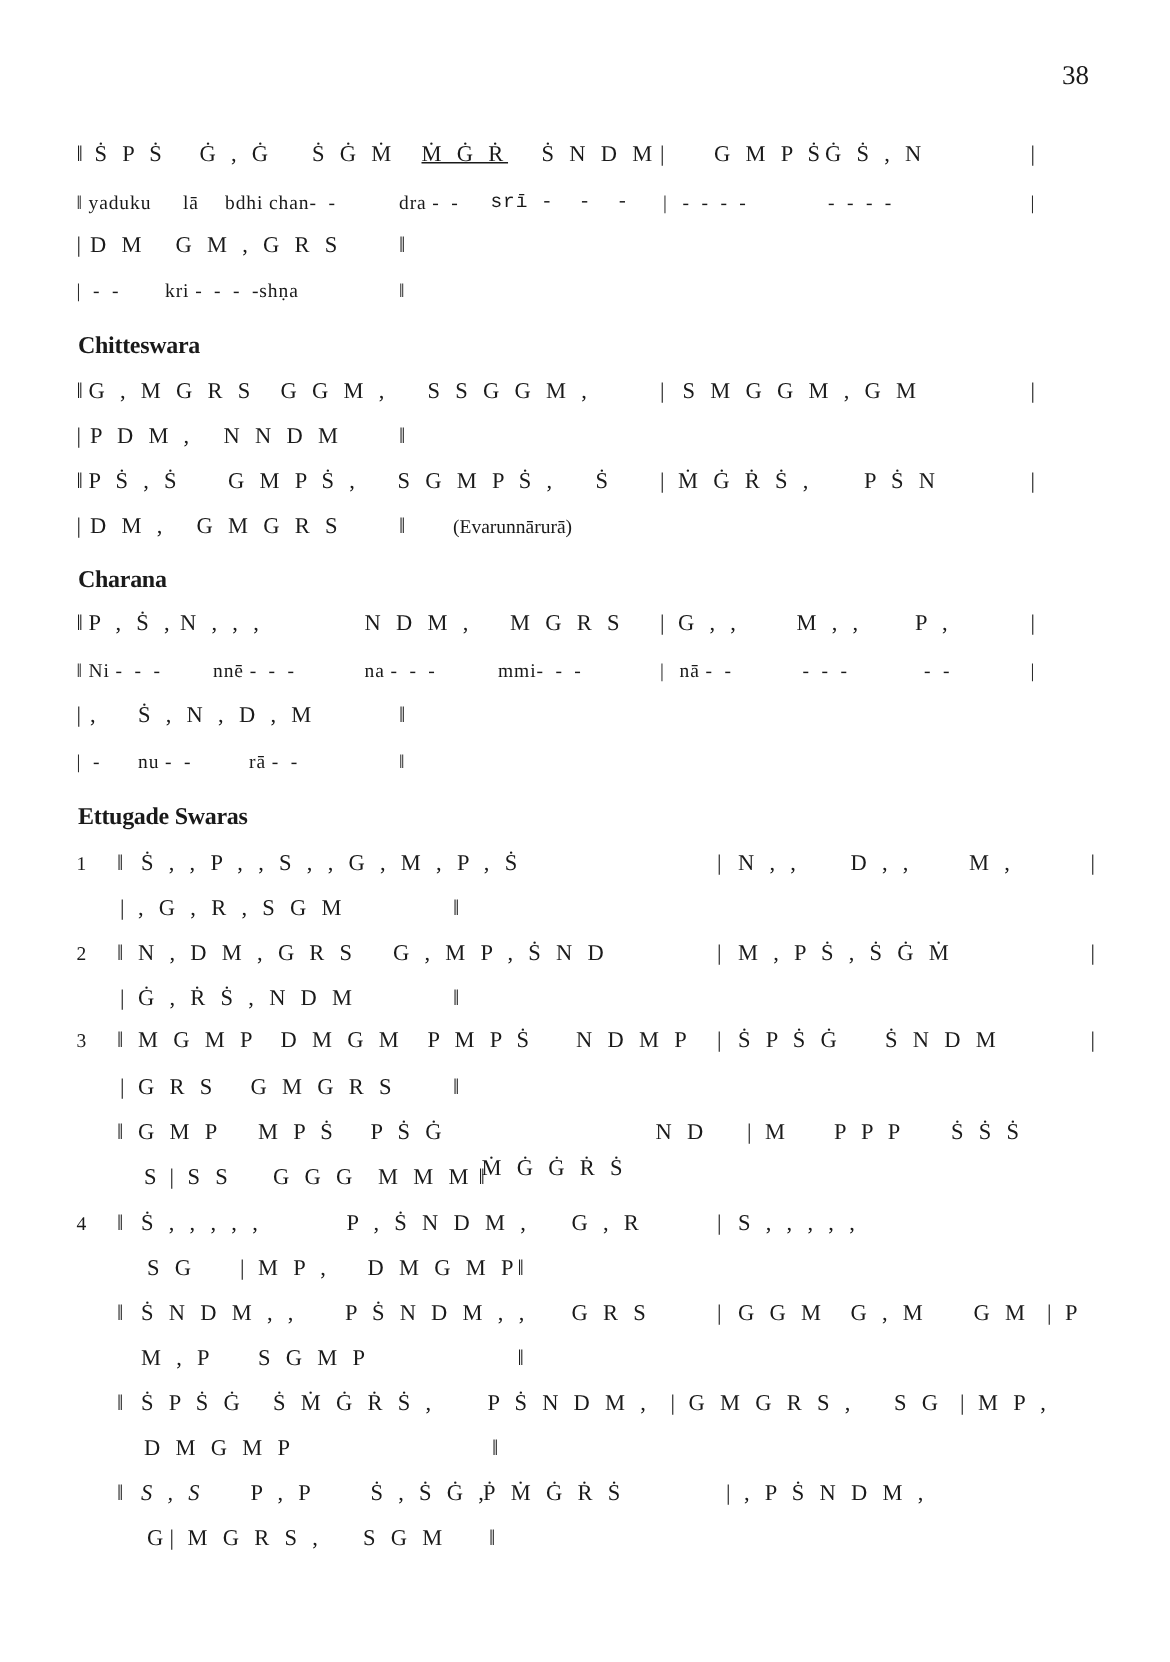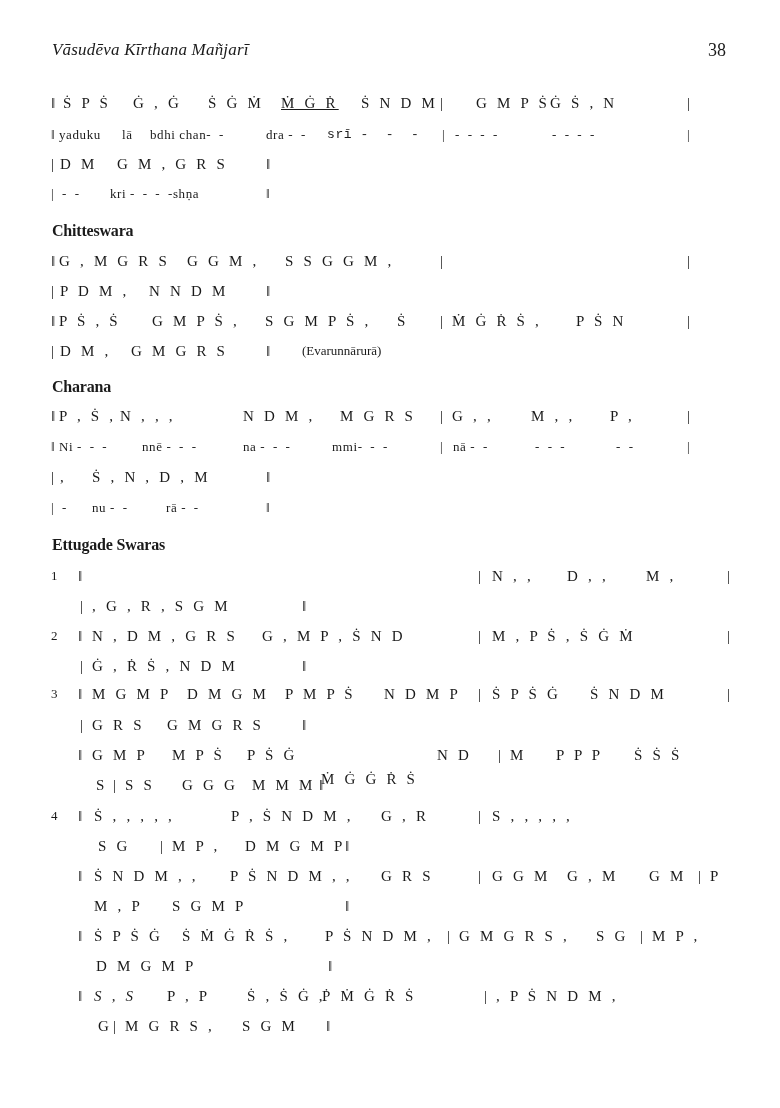--- a/index.html
+++ b/index.html
@@ -27,21 +27,20 @@
   }
   .lyric .seg { font-size: 13px; letter-spacing: 0.6px; }
   .bar { font-size: 15px; letter-spacing: 0; }
   .num { font-size: 13px; letter-spacing: 0; }
   .note-annot { font-size: 13px; letter-spacing: 0; }
 </style>
 </head>
 <body>
 
 <div class="page">
-  <div class="running-head">Vāsudēva Kīrthana Mañjarī</div>
   <div class="page-number">38</div>
 
   <div id="sections">
       <div class="section-heading" style="top: 222px;">Chitteswara</div>
       <div class="section-heading" style="top: 378px;">Charana</div>
       <div class="section-heading" style="top: 536px;">Ettugade Swaras</div>
     </div>
   <div id="notation">
       <div class="line swara" style="top: 92px;">
         <span class="seg bar" style="left: 51px;">‖</span>
@@ -78,20 +77,21 @@
         <span class="seg" style="left: 62px;">-  -</span>
         <span class="seg" style="left: 110px;">kri -  -  -  -shṇa</span>
         <span class="seg bar" style="left: 266px;">‖</span>
       </div>
       <div class="line swara" style="top: 250px;">
         <span class="seg bar" style="left: 51px;">‖</span>
         <span class="seg" style="left: 59px;">G , M G R S</span>
         <span class="seg" style="left: 187px;">G G M ,</span>
         <span class="seg" style="left: 285px;">S S G G M ,</span>
         <span class="seg bar" style="left: 440px;">|</span>
+        <span class="seg" style="left: 455px;">S M G G M , G M</span>
         <span class="seg bar" style="left: 687px;">|</span>
       </div>
       <div class="line swara" style="top: 280px;">
         <span class="seg bar" style="left: 51px;">|</span>
         <span class="seg" style="left: 60px;">P D M ,</span>
         <span class="seg" style="left: 149px;">N N D M</span>
         <span class="seg bar" style="left: 266px;">‖</span>
       </div>
       <div class="line swara" style="top: 310px;">
         <span class="seg bar" style="left: 51px;">‖</span>
@@ -144,20 +144,21 @@
       <div class="line lyric" style="top: 497px;">
         <span class="seg bar" style="left: 51px;">|</span>
         <span class="seg" style="left: 62px;">-</span>
         <span class="seg" style="left: 92px;">nu -  -</span>
         <span class="seg" style="left: 166px;">rā -  -</span>
         <span class="seg bar" style="left: 266px;">‖</span>
       </div>
       <div class="line swara" style="top: 565px;">
         <span class="seg num" style="left: 51px;">1</span>
         <span class="seg bar" style="left: 78px;">‖</span>
+        <span class="seg" style="left: 94px;">Ṡ , , P , , S , , G , M , P , Ṡ</span>
         <span class="seg bar" style="left: 478px;">|</span>
         <span class="seg" style="left: 492px;">N , ,</span>
         <span class="seg" style="left: 567px;">D , ,</span>
         <span class="seg" style="left: 646px;">M ,</span>
         <span class="seg bar" style="left: 727px;">|</span>
       </div>
       <div class="line swara" style="top: 595px;">
         <span class="seg bar" style="left: 80px;">|</span>
         <span class="seg" style="left: 92px;">, G , R , S G M</span>
         <span class="seg bar" style="left: 302px;">‖</span>

